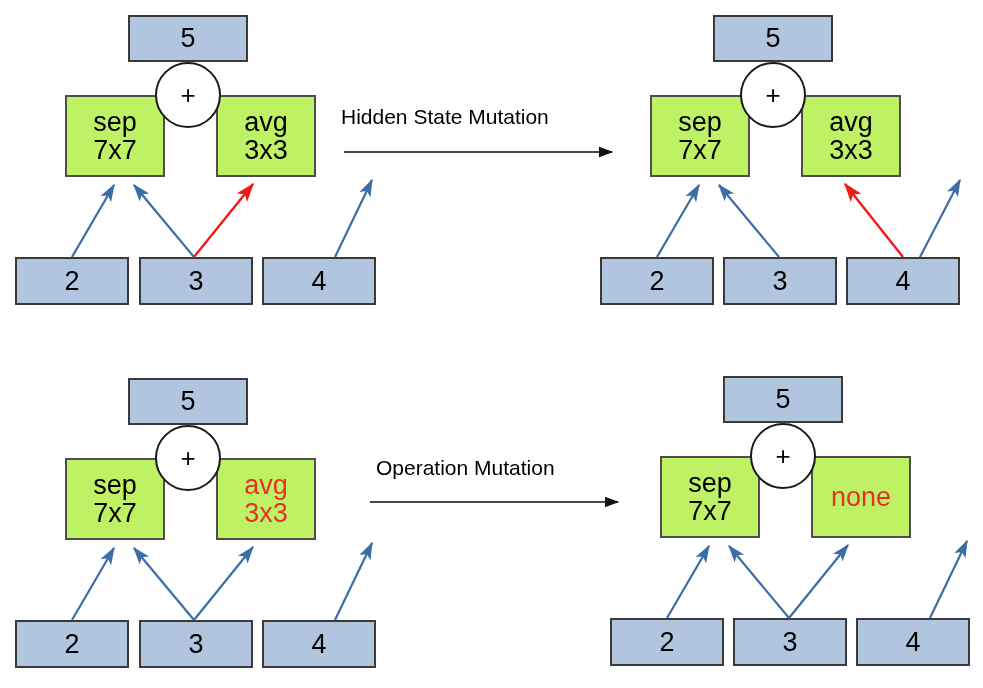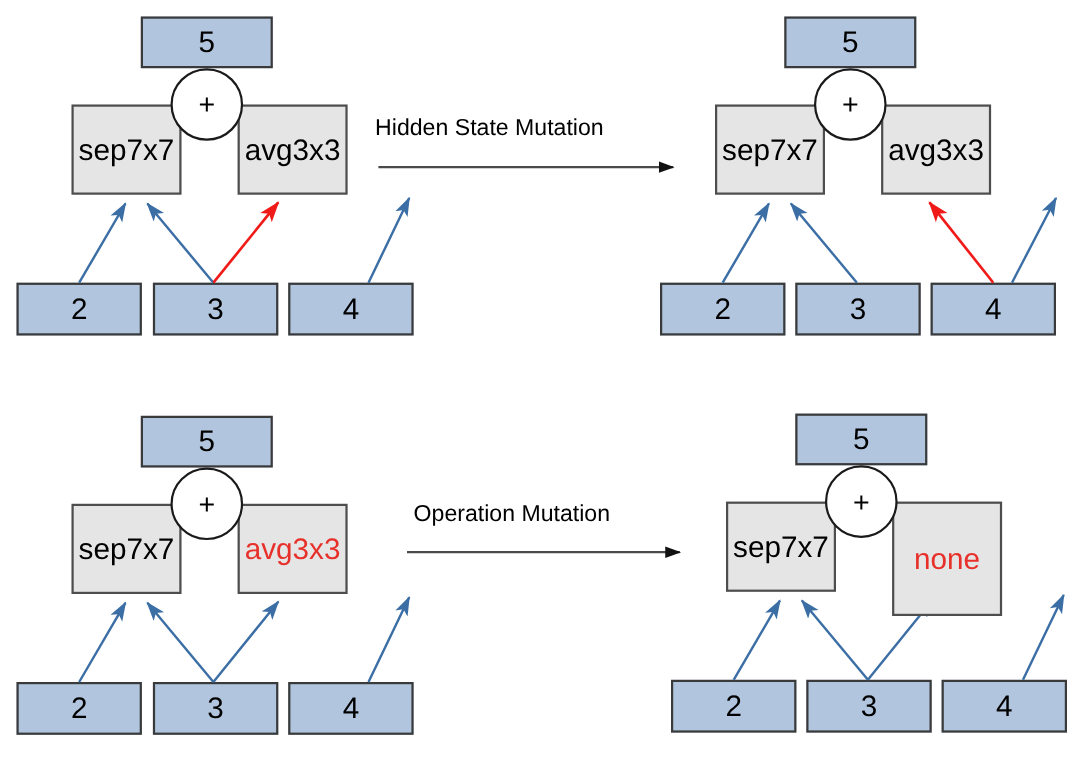--- a/index.html
+++ b/index.html
@@ -27,24 +27,25 @@
     line-height: 1.05;
     white-space: pre-line;
   }
   .node-input {
     background: #b1c6de;
     border: 2px solid #3a3a3a;
     color: #000000;
     font-size: 27px;
   }
   .node-op {
-    background: #e5e5e5;
+    background: #bef264;
     border: 2px solid #4d4d4d;
     color: #000000;
     font-size: 27px;
+    flex-direction: column;
     z-index: 3;
   }
   .node-op.mutated {
     color: #e8302a;
   }
   .node-op .op-line {
     display: block;
   }
   .node-sum {
     position: absolute;
@@ -222,21 +223,21 @@
 
     <div class="node-sum" style="left:750px; top:423px; width:66px; height:66px;">
       <span>+</span>
     </div>
 
     <div class="node node-op" style="left:660px; top:456px; width:100px; height:82px;">
       <span class="op-line">sep</span>
       <span class="op-line">7x7</span>
     </div>
 
-    <div class="node node-op mutated" style="left:811px; top:456px; width:100px; height:104px;">
+    <div class="node node-op mutated" style="left:811px; top:456px; width:100px; height:82px;">
       <span class="op-line">none</span>
       <span class="op-line"></span>
     </div>
 
     <div class="node node-input" style="left:610px; top:618px; width:114px; height:48px;">
       <span>2</span>
     </div>
     <div class="node node-input" style="left:733px; top:618px; width:114px; height:48px;">
       <span>3</span>
     </div>

